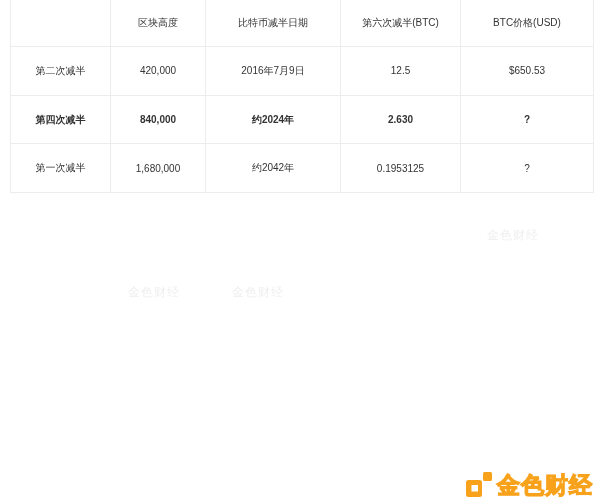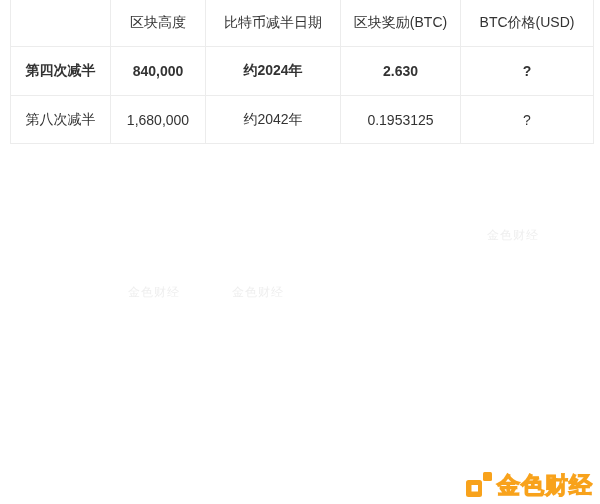--- a/index.html
+++ b/index.html
@@ -26,21 +26,21 @@
   .halving-table col.c0 { width: 100px; }
   .halving-table col.c1 { width: 95px; }
   .halving-table col.c2 { width: 135px; }
   .halving-table col.c3 { width: 120px; }
   .halving-table col.c4 { width: 133px; }
   .halving-table th, .halving-table td {
     border: 1px solid #ececec;
     text-align: center;
     vertical-align: middle;
     color: #333333;
-    font-size: 14px;
+    font-size: 10px;
     font-weight: 400;
     padding: 0 4px;
     background: transparent;
     white-space: nowrap;
     overflow: hidden;
   }
   .halving-table thead th {
     border-top: none;
     height: 46px;
   }
@@ -100,34 +100,41 @@
         <col class="c1">
         <col class="c2">
         <col class="c3">
         <col class="c4">
     </colgroup>
     <thead>
       <tr>
         <th></th>
         <th>区块高度</th>
         <th>比特币减半日期</th>
-        <th>区块奖励(BTC)</th>
+        <th>第六次减半(BTC)</th>
         <th>BTC价格(USD)</th>
       </tr>
     </thead>
     <tbody>
+        <tr>
+          <td>第二次减半</td>
+          <td>420,000</td>
+          <td>2016年7月9日</td>
+          <td>12.5</td>
+          <td>$650.53</td>
+        </tr>
         <tr class="bold">
           <td>第四次减半</td>
           <td>840,000</td>
           <td>约2024年</td>
           <td>2.630</td>
           <td>?</td>
         </tr>
         <tr>
-          <td>第八次减半</td>
+          <td>第一次减半</td>
           <td>1,680,000</td>
           <td>约2042年</td>
           <td>0.1953125</td>
           <td>?</td>
         </tr>
       </tbody>
   </table>
 
   <span class="wm wm1">金色财经</span>
   <span class="wm wm2">金色财经</span>

